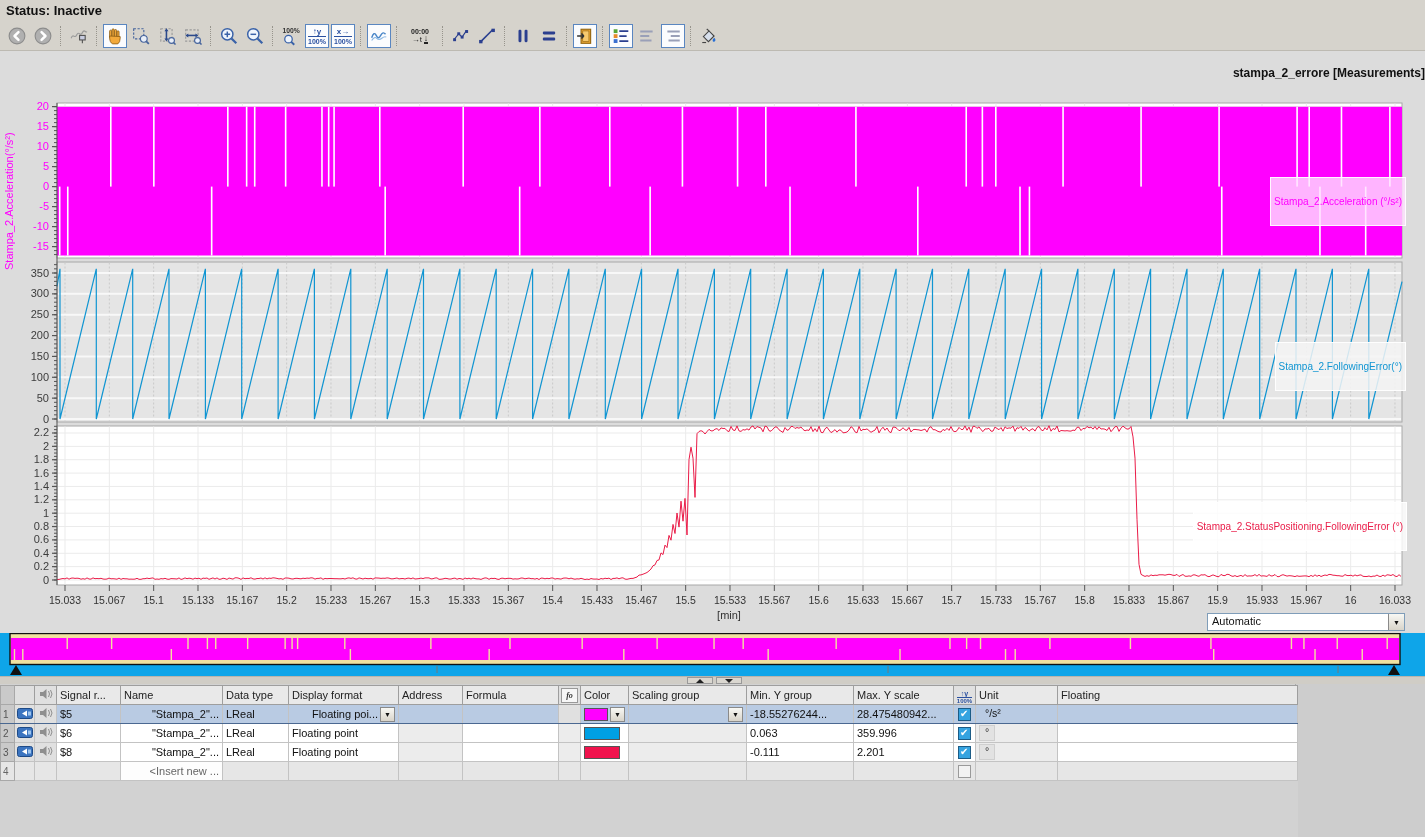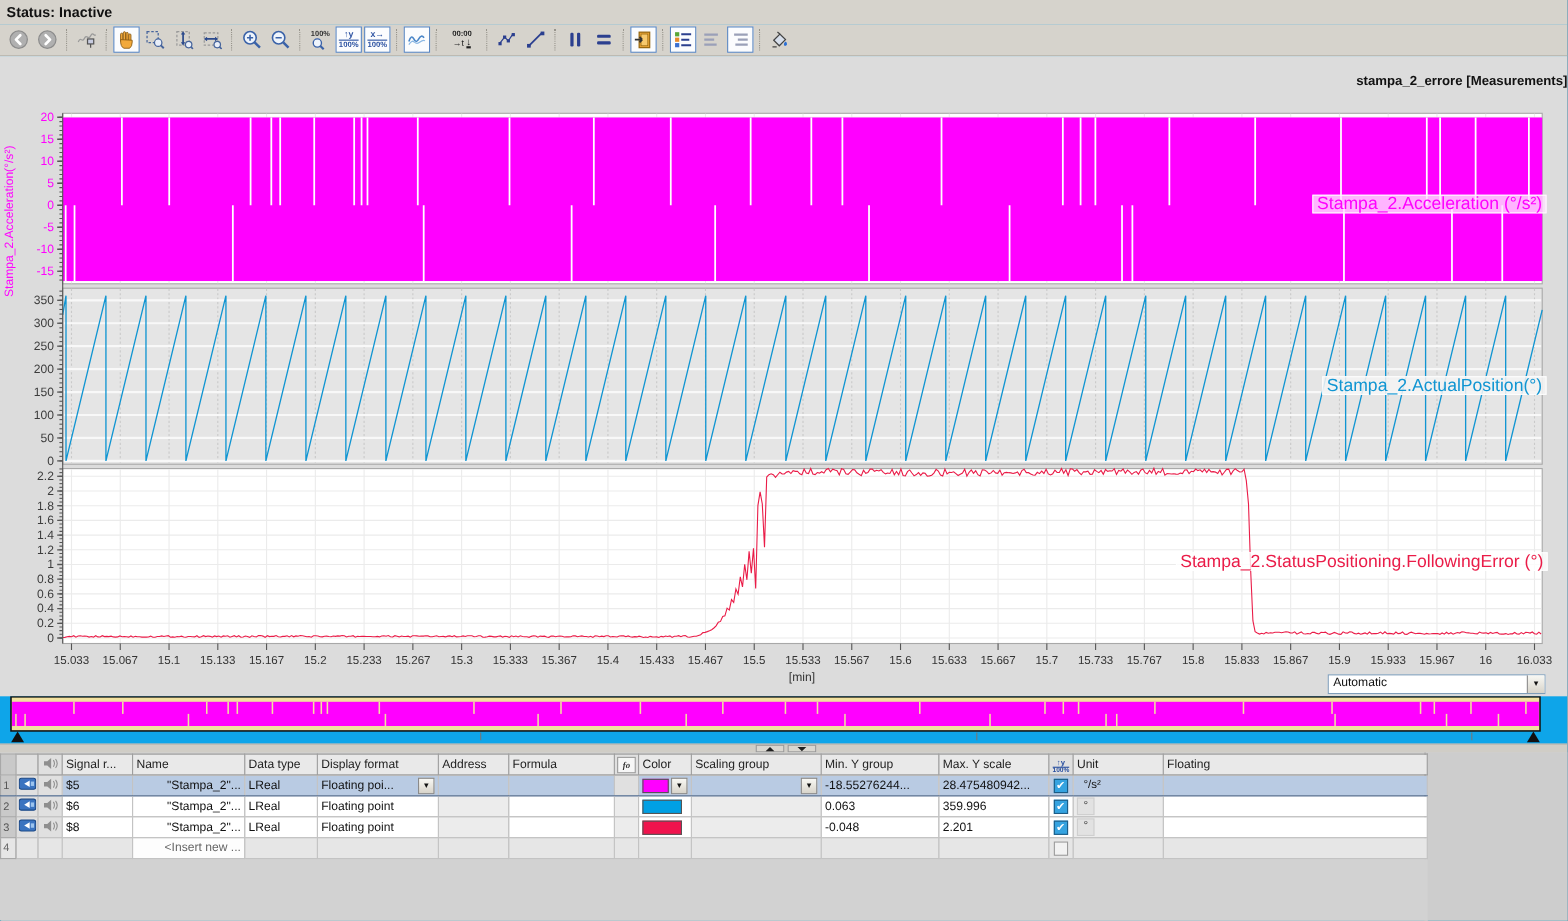--- a/index.html
+++ b/index.html
@@ -20,21 +20,21 @@
   .stk .sb{font-size:7px;border-top:1px solid #2a50a0;padding-top:1px;}
   .stk2{display:flex;flex-direction:column;align-items:center;line-height:1;color:#222;}
   .stk2 .t1{font-size:7px;font-weight:bold;}
   .stk2 .t2{font-size:8px;display:flex;gap:2px;align-items:flex-end;}
   .darr{border-bottom:2px solid #222;line-height:0.7;font-size:9px;}
   
   #chart-area{position:absolute;left:0;top:51px;width:1425px;height:582px;background:#dcdcdc;}
   #chart-title{position:absolute;left:0;top:15px;width:100%;text-align:right;
                font-size:12px;font-weight:bold;color:#111;}
   #plot-svg{position:absolute;left:0;top:44px;}
-  .sig-label{position:absolute;font-size:16px;padding:0 3px;line-height:15px;white-space:nowrap;
+  .sig-label{position:absolute;font-size:10px;padding:16px 3px;line-height:15px;white-space:nowrap;
              border:1px solid rgba(255,255,255,.9);}
   #lbl-acc{right:19px;top:126px;color:#ff00ff;background:rgba(255,225,255,.8);}
   #lbl-pos{right:19px;top:291px;color:#1095d2;background:rgba(245,245,245,.85);}
   #lbl-err{right:18px;top:451px;color:#ea1c48;background:rgba(255,255,255,.8);}
   #rot-label{position:absolute;left:3px;top:219px;transform-origin:0 0;transform:rotate(-90deg);
              color:#ff00ff;font-size:11px;white-space:nowrap;}
   
   .combo{position:absolute;display:flex;background:#fff;border:1px solid #7f9db9;box-sizing:border-box;}
   #auto-combo{left:1207px;top:562px;width:198px;height:18px;}
   .combo .val{flex:1;font-size:11px;color:#111;padding:1px 4px;overflow:hidden;white-space:nowrap;}
@@ -64,21 +64,21 @@
   #sigtable td.c-name{text-align:right;}
   #sigtable td.dis{background:#ececec;}
   #sigtable td.c-cb{text-align:center;}
   #sigtable tr.selected td{background:#b9cbe3;border-top:1px solid #4a6891;border-bottom:1px solid #4a6891;}
   #sigtable tr.selected td.c-num{background:#c9c9c9;}
   #sigtable tr.selected td.c-icon{background:#e0e0e0;}
   #sigtable tr.insert td{background:#e6e6e6;color:#666;}
   #sigtable tr.insert td.c-name{background:#fdfdfd;}
   #sigtable tr.filler td{background:#d2d2d2;border:none;border-left:1px solid transparent;}
   .cellflex{display:flex;align-items:center;gap:2px;height:100%;}
-  .cellflex .grow{flex:1;overflow:hidden;}
+  .cellflex .grow{flex:1;overflow:hidden;text-align:right;}
   .dd-sq{width:15px;height:15px;background:linear-gradient(#f8f8f4,#d8d4ca);border:1px solid #8a8a8a;
          font-size:7px;display:inline-flex;align-items:center;justify-content:center;color:#111;box-sizing:border-box;flex:none;}
   .swatch{display:inline-block;width:24px;height:13px;border:1px solid #555;box-sizing:border-box;flex:none;}
   .swatch.wide{width:36px;}
   .cb{display:inline-block;width:13px;height:13px;border:1px solid #9a9a9a;background:#f2f2f2;
       box-sizing:border-box;position:relative;vertical-align:middle;}
   .cb.checked{background:#35a3e0;border-color:#1c5c86;}
   .cb.checked::after{content:"✔";position:absolute;left:1px;top:-1px;color:#fff;font-size:10px;}
   .chip{display:inline-block;background:#e2e2e2;border:1px solid #cfcfcf;padding:0 5px;height:14px;
         line-height:13px;font-size:10.5px;color:#333;}
@@ -709,21 +709,21 @@
           <line x1="1306.33324" y1="490" x2="1306.33324" y2="496" stroke="#555" stroke-width="1"></line>
           <text x="1306.33324" y="509" text-anchor="middle" font-size="10.5" fill="#333">15.967</text>
           <line x1="1350.6665699999999" y1="490" x2="1350.6665699999999" y2="496" stroke="#555" stroke-width="1"></line>
           <text x="1350.6665699999999" y="509" text-anchor="middle" font-size="10.5" fill="#333">16</text>
           <line x1="1394.9998999999998" y1="490" x2="1394.9998999999998" y2="496" stroke="#555" stroke-width="1"></line>
           <text x="1394.9998999999998" y="509" text-anchor="middle" font-size="10.5" fill="#333">16.033</text>
           <text x="729" y="524" text-anchor="middle" font-size="11" fill="#333">[min]</text>
         </g>
       </svg>
     <div class="sig-label" id="lbl-acc">Stampa_2.Acceleration (°/s²)</div>
-    <div class="sig-label" id="lbl-pos">Stampa_2.ActualPosition(°)</div>
+    <div class="sig-label" id="lbl-pos">Stampa_2.FollowingError(°)</div>
     <div class="sig-label" id="lbl-err">Stampa_2.StatusPositioning.FollowingError (°)</div>
     <div class="combo" id="auto-combo">
       <span class="val">Automatic</span>
       <span class="dd">▼</span>
     </div>
   </div>
 
   <svg id="ov-svg" width="1410" height="42">
       <rect x="2" y="0.5" width="1390" height="31" fill="#f1e1a0" stroke="#111" stroke-width="1.4"></rect>
       <rect x="3" y="5" width="1388" height="22" fill="#ff00ff"></rect>
@@ -925,21 +925,21 @@
         <td>Floating point</td>
         <td class="dis"></td>
         <td></td>
         <td class="dis c-icon"></td>
         <td>
             <span class="cellflex">
               <span class="swatch wide" style="background: rgb(240, 19, 77);"></span>
             </span>
           </td>
         <td class="dis"></td>
-        <td>-0.048</td>
+        <td>-0.111</td>
         <td>2.201</td>
         <td class="c-cb"><span class="cb checked"></span></td>
         <td class="dis"><span class="chip">°</span></td>
         <td></td>
       </tr>
       <tr class="insert">
         <td class="c-num">4</td>
         <td class="c-icon"></td>
         <td class="c-icon"></td>
         <td></td>

